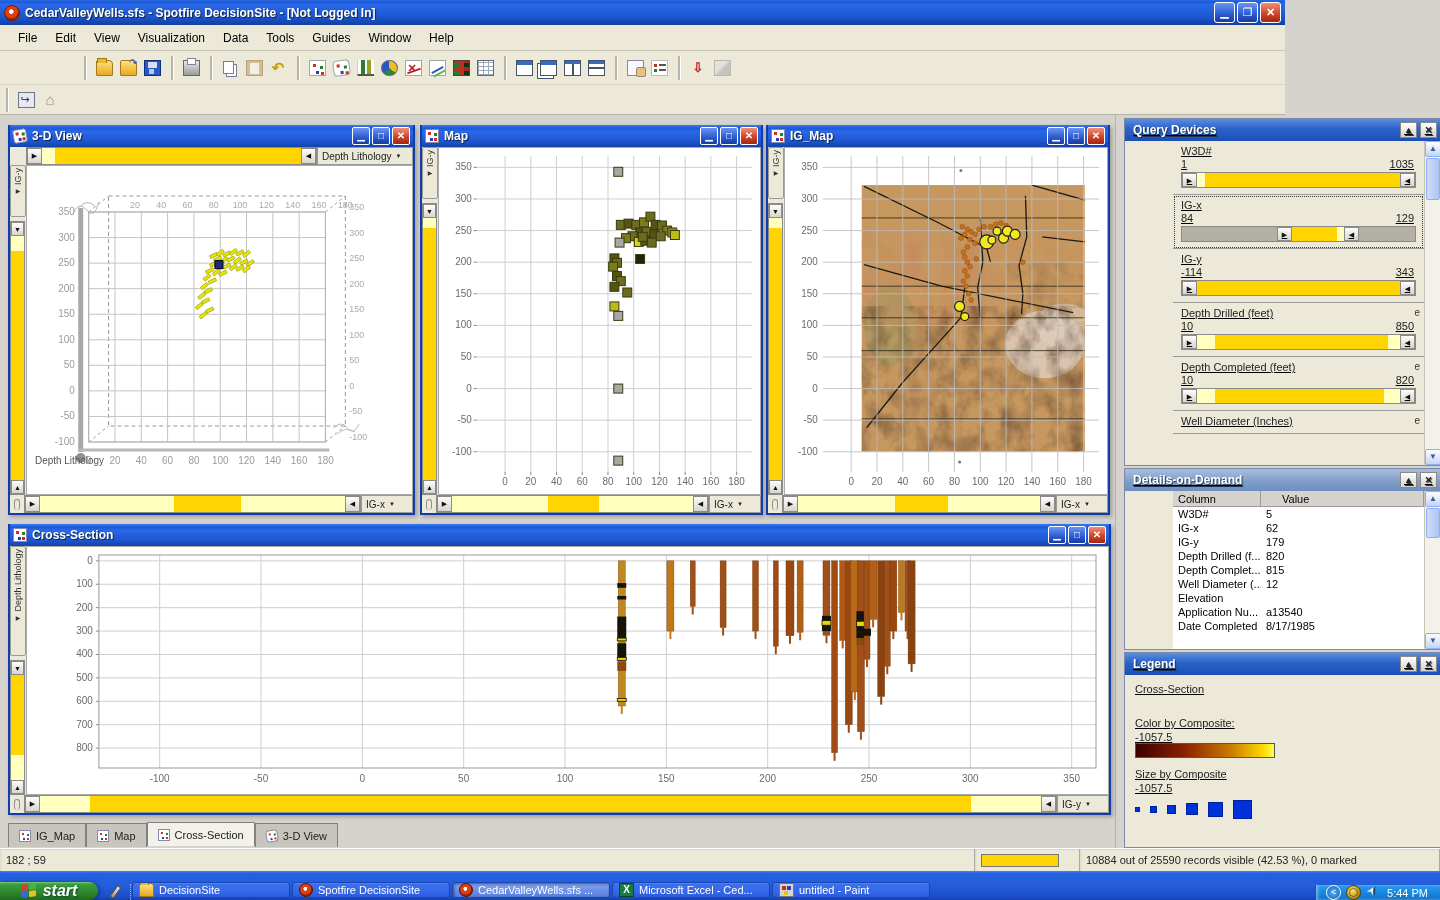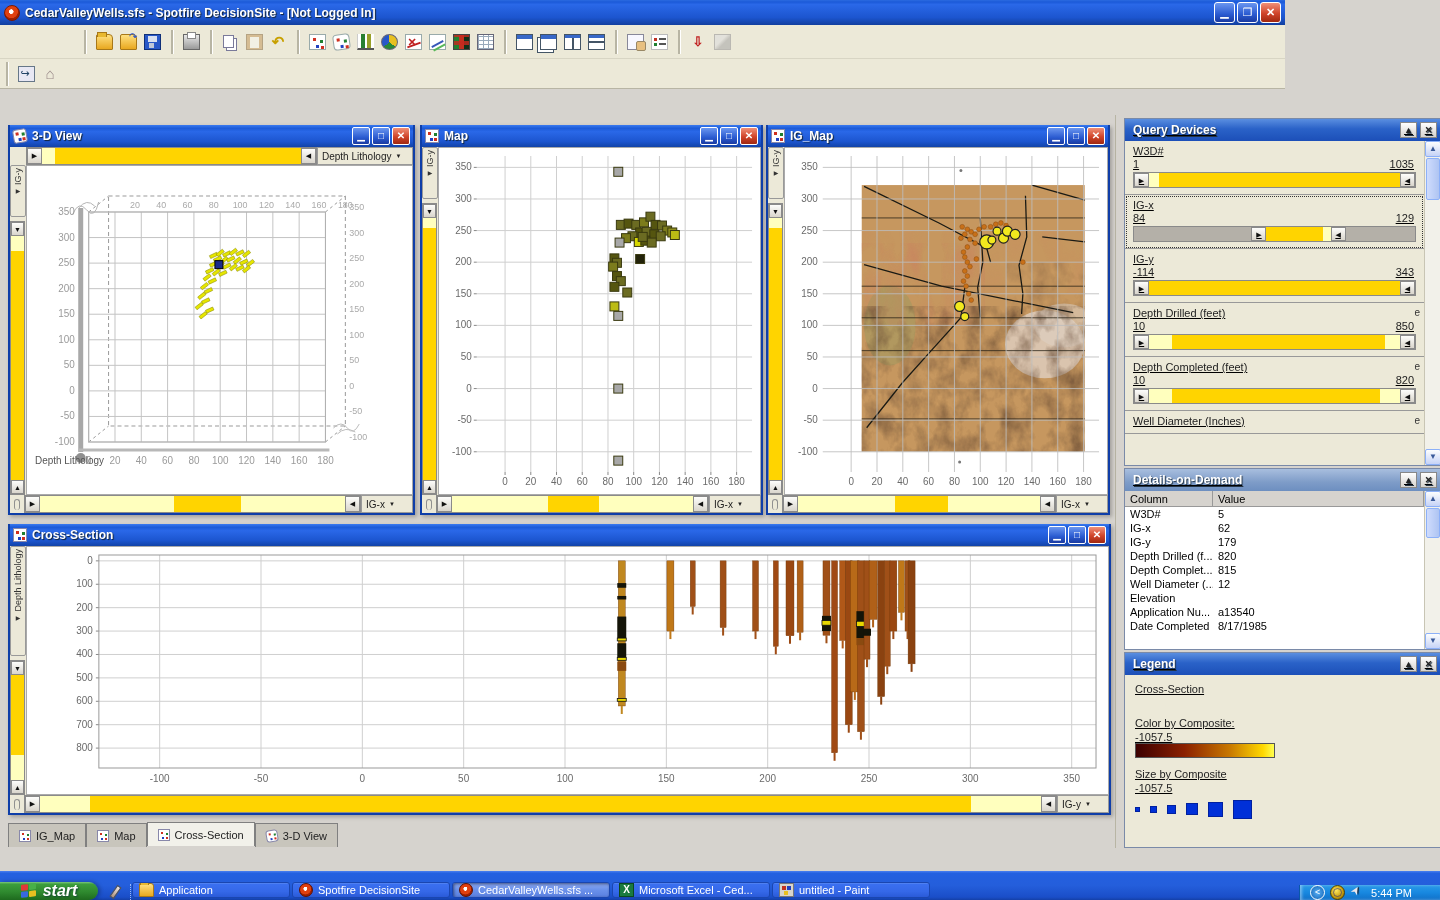--- a/index.html
+++ b/index.html
@@ -110,38 +110,38 @@
   .slider.h .sbtn{height:auto;}
 
   
   .dock{position:absolute;left:1122px;top:3px;width:318px;height:730px;}
   .panel{position:absolute;left:2px;width:318px;border:1px solid #7a8aa8;background:#ece9d8;text-decoration:underline;}
   .phead{height:22px;display:flex;align-items:center;padding:0 4px 0 8px;color:#fff;font-size:12px;font-weight:bold;text-shadow:1px 1px 1px #234;}
   .phead.active{background:linear-gradient(180deg,#5a8ee0 0%,#2a62c8 45%,#1c4fb8 100%);}
   .phead.dim{background:linear-gradient(180deg,#a8bede 0%,#7e9cc8 60%,#6d8fc0 100%);}
   .phead .sp{flex:1;}
   .pbtn{width:17px;height:16px;background:linear-gradient(180deg,#fff,#d6d3ce);border:1px solid #888;color:#222;font-size:9px;line-height:14px;text-align:center;margin-left:3px;font-weight:bold;}
-  .pbody{position:relative;}
+  .pbody{position:relative;margin-left:48px;}
 
   
   .qdev{padding:4px 8px 6px 8px;border-bottom:1px solid #999;position:relative;margin-right:17px;}
   .qdev.sel{outline:1px dotted #333;outline-offset:-2px;}
   .qdev .qname{font-size:11px;color:#222;}
   .qdev .qvals{display:flex;justify-content:space-between;font-size:11px;color:#222;padding:1px 2px 2px 0;}
   .qdev .qslider{height:16px;display:flex;}
   .qdev .e{position:absolute;right:4px;top:4px;font-size:10px;color:#333;}
   .vscroll{position:absolute;right:0;top:0;bottom:0;width:17px;background:#f2f1ea;border-left:1px solid #c8c5b4;display:flex;flex-direction:column;}
   .sc-btn{height:16px;background:linear-gradient(180deg,#fdfefe,#c6d3f7);border:1px solid #8cb0f8;border-radius:2px;color:#3a5a9a;font-size:8px;line-height:14px;text-align:center;}
   .sc-thumb{height:42px;margin:1px;background:linear-gradient(90deg,#cfdcfd,#aec4f2);border:1px solid #8cb0f8;border-radius:2px;}
   .sc-fill{flex:1;}
 
   
   .dtable{background:#fff;position:absolute;inset:0 17px 0 0;overflow:hidden;font-size:11px;}
   .drow{display:flex;height:14px;line-height:14px;}
-  .drow.head{background:#d6d3ce;height:16px;line-height:16px;border-bottom:1px solid #999;}
+  .drow.head{background:#d6d3ce;height:16px;line-height:16px;border-bottom:1px solid #999;gap:16px;}
   .drow.head .dc{border-right:1px solid #999;}
   .dc{padding-left:5px;white-space:nowrap;overflow:hidden;}
   .dc.c1{width:88px;flex:none;}
   .dc.c2{flex:1;}
 
   
   .lbody{padding:8px 10px;font-size:11px;color:#222;}
   .lrow{display:flex;width:140px;margin-top:2px;}
   .gradbar{width:140px;height:15px;border:1px solid #555;background:linear-gradient(90deg,#3c0000 0%,#8b2000 35%,#c87800 68%,#ffd800 92%,#ffff50 100%);}
   .sizesq{display:flex;align-items:center;gap:10px;height:24px;margin-top:3px;}
@@ -173,21 +173,21 @@
   .taskbtn{width:158px;margin:2px 1px;background:linear-gradient(180deg,#5a8af2 0%,#3a6ff0 10%,#3568e8 60%,#2a5ad8 100%);border:1px solid #1a46b0;border-radius:3px;display:flex;align-items:center;gap:5px;padding:0 6px;color:#fff;font-size:11px;white-space:nowrap;overflow:hidden;}
   .taskbtn.active{background:linear-gradient(180deg,#8aa8f0 0%,#6a90ea 50%,#5a80e0 100%);box-shadow:inset 1px 1px 3px rgba(0,0,20,.5);}
   .ticon{width:15px;height:14px;flex:none;position:relative;}
   .ticon.folder{background:linear-gradient(180deg,#ffe080,#e8a820);border:1px solid #a87818;border-radius:1px 3px 1px 1px;}
   .ticon.folder::before{content:"";position:absolute;left:0;top:-3px;width:7px;height:3px;background:#e8b830;border:1px solid #a87818;border-bottom:none;}
   .ticon.spotfire{border-radius:50%;background:radial-gradient(circle at 45% 40%,#fff 0 18%,#e04010 22% 55%,#a02000 60% 100%);border:1px solid #601000;width:14px;}
   .ticon.excel{background:#1a7a40;border:1px solid #0a4a20;color:#fff;font-size:10px;font-weight:bold;text-align:center;line-height:12px;}
   .ticon.excel::before{content:"X";}
   .ticon.paint{background:#d8d5cc;border:1px solid #777;}
   .ticon.paint::before{content:"";position:absolute;left:2px;top:2px;width:4px;height:4px;background:#c03020;box-shadow:5px 0 #2040c0,2px 5px #e8c020;}
-  .tray{margin-left:auto;background:linear-gradient(180deg,#2a9ae8 0%,#1888e0 50%,#1070c8 100%);border-left:1px solid #0858a8;box-shadow:inset 2px 0 3px rgba(255,255,255,.4);display:flex;align-items:center;gap:6px;padding:0 28px 0 10px;color:#fff;font-size:11px;}
+  .tray{margin-left:auto;background:linear-gradient(180deg,#2a9ae8 0%,#1888e0 50%,#1070c8 100%);border-left:1px solid #0858a8;box-shadow:inset 2px 0 3px rgba(255,255,255,.4);display:flex;align-items:center;gap:6px;padding:0 12px 0 10px;color:#fff;font-size:11px;}
   .trayicon{width:15px;height:15px;border-radius:50%;position:relative;}
   .trayicon.back{background:radial-gradient(circle,#58b0f8,#1060b0);border:1px solid #fff;color:#fff;font-size:9px;line-height:13px;text-align:center;}
   .trayicon.back::before{content:"<";}
   .trayicon.globe{background:radial-gradient(circle at 40% 35%,#ffe860,#c8a010 55%,#806000);border:1px solid #504000;}
   .trayicon.globe::before{content:"";position:absolute;inset:2px;border:1px solid rgba(40,40,120,.6);border-radius:50%;}
   .trayicon.cursor{border-radius:0;background:transparent;}
   .trayicon.cursor::before{content:"➤";position:absolute;left:1px;top:-1px;color:#e8e8f0;transform:rotate(-60deg);font-size:11px;text-shadow:1px 1px 1px #123;}
 
   .mini-scroll-gap{height:4px;}
 </style>
@@ -199,20 +199,31 @@
   <div class="titlebar">
     <span class="appicon"></span>
     <span class="ttext">CedarValleyWells.sfs - Spotfire DecisionSite - [Not Logged In]</span>
     <span class="winbtns">
       <span class="wb">▁</span>
       <span class="wb">❐</span>
       <span class="wb close">✕</span>
     </span>
   </div>
 
+  <div class="menubar">
+      <div class="mitem">File</div>
+      <div class="mitem">Edit</div>
+      <div class="mitem">View</div>
+      <div class="mitem">Visualization</div>
+      <div class="mitem">Data</div>
+      <div class="mitem">Tools</div>
+      <div class="mitem">Guides</div>
+      <div class="mitem">Window</div>
+      <div class="mitem">Help</div>
+    </div>
 
   <div class="toolbar1">
       <div class="tb-group">
         <div class="tb-btn">
           <div class="tbi i-open"></div>
         </div>
         <div class="tb-btn">
           <div class="tbi i-import"></div>
         </div>
         <div class="tb-btn">
@@ -1183,38 +1194,49 @@
               <div style="width: 9px; height: 9px; background: rgb(0, 48, 216);"></div>
               <div style="width: 12px; height: 12px; background: rgb(0, 48, 216);"></div>
               <div style="width: 15px; height: 15px; background: rgb(0, 48, 216);"></div>
               <div style="width: 19px; height: 19px; background: rgb(0, 48, 216);"></div>
             </div>
         </div>
       </div>
     </div>
   </div>
 
+  <div class="statusbar">
+    <div class="ssec" style="width:975px;">
+      <span>182 ; 59</span>
+    </div>
+    <div class="ssec" style="width:105px;">
+      <span class="sprog"></span>
+    </div>
+    <div class="ssec" style="flex:1;">
+      <span>10884 out of 25590 records visible (42.53 %), 0 marked</span>
+    </div>
+  </div>
 
   <div class="taskbar">
     <div class="startbtn">
       <span class="xpflag">
           <i></i>
           <i></i>
           <i></i>
           <i></i>
         </span>
       <span>start</span>
     </div>
     <div class="quick">
       <span class="qicon pen"></span>
     </div>
     <div id="taskbtns" style="display:flex;">
         <div class="taskbtn">
           <div class="ticon folder"></div>
-          <span>Application</span>
+          <span>DecisionSite</span>
         </div>
         <div class="taskbtn">
           <div class="ticon spotfire"></div>
           <span>Spotfire DecisionSite</span>
         </div>
         <div class="taskbtn active">
           <div class="ticon spotfire"></div>
           <span>CedarValleyWells.sfs ...</span>
         </div>
         <div class="taskbtn">

